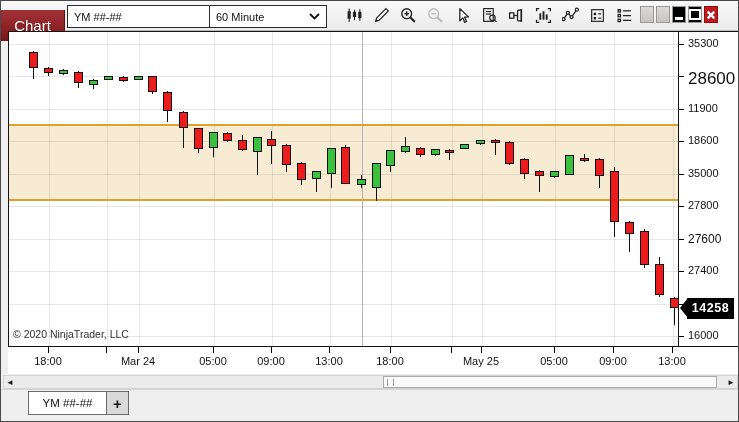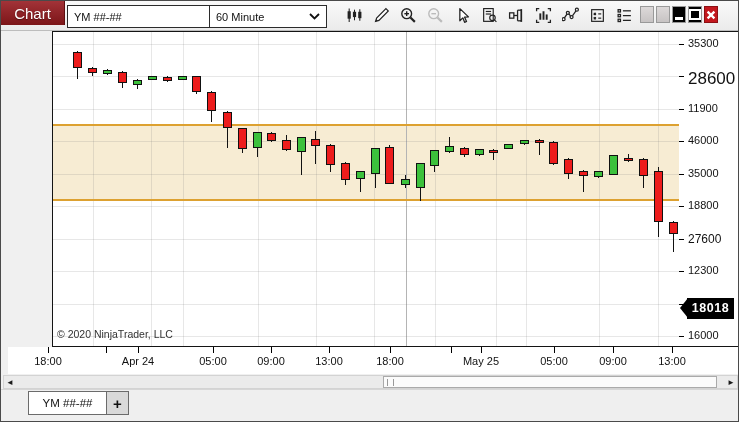--- a/index.html
+++ b/index.html
@@ -4,21 +4,21 @@
 <style>
   html,body{margin:0;padding:0;}
   body{
     width:739px;height:422px;position:relative;overflow:hidden;
     box-sizing:border-box;background:#f0f0f0;border:1px solid #4a4a4a;
     font-family:"Liberation Sans",sans-serif;color:#111;
     -webkit-font-smoothing:antialiased;
   }
   .titlebar{position:absolute;left:0;top:0;width:737px;height:29px;
     background:linear-gradient(#f9f9f9,#ebebeb);border-bottom:1px solid #bdbdbd;}
-  .chart-tab{position:absolute;left:0;top:0;width:63px;height:24px;
+  .chart-tab{position:absolute;left:0;top:9px;width:63px;height:31px;
     background:linear-gradient(#a23338,#7c1518);color:#fff;font-size:15px;
     display:flex;align-items:center;justify-content:center;
     border-right:1px solid #5c0e10;text-shadow:0 1px 1px rgba(0,0,0,.4);}
   .combo{position:absolute;top:4px;height:21px;background:#fff;border:1px solid #2b2b2b;
     display:flex;align-items:center;font-size:11px;padding:0 6px;cursor:default;}
   .combo .val{flex:1;white-space:nowrap;overflow:hidden;}
   .combo svg{flex:none;}
   .combo-instrument{left:66px;width:147px;}
   .combo-interval{left:208px;width:104px;}
   .toolbar{position:absolute;left:341px;top:3px;display:flex;gap:3px;}
@@ -26,21 +26,21 @@
   .tbtn svg{width:17px;height:17px;}
   .winbtns{position:absolute;right:20px;top:5px;display:flex;gap:2px;}
   .wbtn{width:14px;height:17px;border:1px solid #999;box-sizing:border-box;
     display:flex;align-items:center;justify-content:center;padding:0;}
   .wbtn.gray{background:linear-gradient(#ddd9d9,#c7c3c3);}
   .wbtn.black{background:#000;}
   .wbtn.red{background:#c3171d;border-color:#8c0f13;}
   .minbar{width:8px;height:3px;background:#fff;margin-top:8px;}
   .maxbox{width:8px;height:7px;border:2px solid #fff;}
   .plot{position:absolute;left:7px;top:30px;width:671px;height:316px;
-    background:#fff;border:1px solid #141414;box-sizing:border-box;overflow:hidden;margin-left:44px;}
+    background:#fff;border:1px solid #141414;box-sizing:border-box;overflow:hidden;}
   .price-axis{position:absolute;left:678px;top:30px;width:59px;height:316px;background:#fff;
     border-top:1px solid #141414;border-bottom:1px solid #141414;box-sizing:border-box;overflow:hidden;}
   .time-axis{position:absolute;left:7px;top:346px;width:730px;height:27px;background:#fff;}
   .copyright{position:absolute;left:4px;bottom:6px;font-size:10.5px;color:#333;z-index:30;}
   .marker{position:absolute;left:0;width:56px;height:21px;z-index:40;}
   .marker .arrow{position:absolute;left:1px;top:0;width:0;height:0;
     border-top:10.5px solid transparent;border-bottom:10.5px solid transparent;border-right:8px solid #000;}
   .marker .box{position:absolute;left:8px;right:1px;top:0;bottom:0;background:#000;color:#fff;
     font-size:12.5px;font-weight:bold;display:flex;align-items:center;justify-content:center;letter-spacing:.5px;}
   .hscroll{position:absolute;left:2px;top:374px;width:735px;height:14px;
@@ -314,50 +314,50 @@
     <div style="position: absolute; left: 631px; top: 199.367px; width: 9px; height: 33.2556px; background: rgb(237, 28, 28); border: 1px solid rgb(17, 17, 17); box-sizing: border-box;"></div>
     <div style="position: absolute; left: 650px; top: 225.322px; width: 1px; height: 39.7444px; background: rgb(17, 17, 17);"></div>
     <div style="position: absolute; left: 646px; top: 231.811px; width: 9px; height: 31.6333px; background: rgb(237, 28, 28); border: 1px solid rgb(17, 17, 17); box-sizing: border-box;"></div>
     <div style="position: absolute; left: 665px; top: 265.067px; width: 1px; height: 28.3889px; background: rgb(17, 17, 17);"></div>
     <div style="position: absolute; left: 661px; top: 265.878px; width: 9px; height: 9.73333px; background: rgb(237, 28, 28); border: 1px solid rgb(17, 17, 17); box-sizing: border-box;"></div>
   </div>
 
 <div class="price-axis">
   <div class="marker" style="top: 265.611px;">
     <div class="arrow"></div>
-    <div class="box">18018</div>
+    <div class="box">14258</div>
   </div>
 <div style="position: absolute; left: 0px; top: 12px; width: 5px; height: 1px; background: rgb(0, 0, 0);"></div>
     <div style="position: absolute; left: 9px; top: 5px; font-size: 11px;">35300</div>
     <div style="position: absolute; left: 0px; top: 44.4444px; width: 5px; height: 1px; background: rgb(0, 0, 0);"></div>
     <div style="position: absolute; left: 9px; top: 37.4444px; font-size: 17px;">28600</div>
     <div style="position: absolute; left: 0px; top: 76.8889px; width: 5px; height: 1px; background: rgb(0, 0, 0);"></div>
     <div style="position: absolute; left: 9px; top: 69.8889px; font-size: 11px;">11900</div>
     <div style="position: absolute; left: 0px; top: 109.333px; width: 5px; height: 1px; background: rgb(0, 0, 0);"></div>
-    <div style="position: absolute; left: 9px; top: 102.333px; font-size: 11px;">46000</div>
+    <div style="position: absolute; left: 9px; top: 102.333px; font-size: 11px;">18600</div>
     <div style="position: absolute; left: 0px; top: 141.778px; width: 5px; height: 1px; background: rgb(0, 0, 0);"></div>
     <div style="position: absolute; left: 9px; top: 134.778px; font-size: 11px;">35000</div>
     <div style="position: absolute; left: 0px; top: 174.222px; width: 5px; height: 1px; background: rgb(0, 0, 0);"></div>
-    <div style="position: absolute; left: 9px; top: 167.222px; font-size: 11px;">18800</div>
+    <div style="position: absolute; left: 9px; top: 167.222px; font-size: 11px;">27800</div>
     <div style="position: absolute; left: 0px; top: 206.667px; width: 5px; height: 1px; background: rgb(0, 0, 0);"></div>
     <div style="position: absolute; left: 9px; top: 199.667px; font-size: 12px;">27600</div>
     <div style="position: absolute; left: 0px; top: 239.111px; width: 5px; height: 1px; background: rgb(0, 0, 0);"></div>
-    <div style="position: absolute; left: 9px; top: 232.111px; font-size: 11px;">12300</div>
+    <div style="position: absolute; left: 9px; top: 232.111px; font-size: 11px;">27400</div>
     <div style="position: absolute; left: 0px; top: 271.556px; width: 5px; height: 1px; background: rgb(0, 0, 0);"></div>
     <div style="position: absolute; left: 9px; top: 264.556px; font-size: 11px;">27200</div>
     <div style="position: absolute; left: 0px; top: 304px; width: 5px; height: 1px; background: rgb(0, 0, 0);"></div>
     <div style="position: absolute; left: 9px; top: 297px; font-size: 11px;">16000</div>
   </div>
 
 <div class="time-axis">
     <div style="position: absolute; left: 40px; top: 0px; width: 1px; height: 6px; background: rgb(0, 0, 0);"></div>
     <div style="position: absolute; left: 40px; top: 8px; transform: translateX(-50%); font-size: 11px; white-space: nowrap;">18:00</div>
     <div style="position: absolute; left: 98px; top: 0px; width: 1px; height: 6px; background: rgb(0, 0, 0);"></div>
     <div style="position: absolute; left: 130px; top: 0px; width: 1px; height: 6px; background: rgb(0, 0, 0);"></div>
-    <div style="position: absolute; left: 130px; top: 8px; transform: translateX(-50%); font-size: 11px; white-space: nowrap;">Apr 24</div>
+    <div style="position: absolute; left: 130px; top: 8px; transform: translateX(-50%); font-size: 11px; white-space: nowrap;">Mar 24</div>
     <div style="position: absolute; left: 205px; top: 0px; width: 1px; height: 6px; background: rgb(0, 0, 0);"></div>
     <div style="position: absolute; left: 205px; top: 8px; transform: translateX(-50%); font-size: 11px; white-space: nowrap;">05:00</div>
     <div style="position: absolute; left: 263px; top: 0px; width: 1px; height: 6px; background: rgb(0, 0, 0);"></div>
     <div style="position: absolute; left: 263px; top: 8px; transform: translateX(-50%); font-size: 11px; white-space: nowrap;">09:00</div>
     <div style="position: absolute; left: 321px; top: 0px; width: 1px; height: 6px; background: rgb(0, 0, 0);"></div>
     <div style="position: absolute; left: 321px; top: 8px; transform: translateX(-50%); font-size: 11px; white-space: nowrap;">13:00</div>
     <div style="position: absolute; left: 382px; top: 0px; width: 1px; height: 6px; background: rgb(0, 0, 0);"></div>
     <div style="position: absolute; left: 382px; top: 8px; transform: translateX(-50%); font-size: 11px; white-space: nowrap;">18:00</div>
     <div style="position: absolute; left: 443px; top: 0px; width: 1px; height: 6px; background: rgb(0, 0, 0);"></div>
     <div style="position: absolute; left: 473px; top: 0px; width: 1px; height: 6px; background: rgb(0, 0, 0);"></div>

